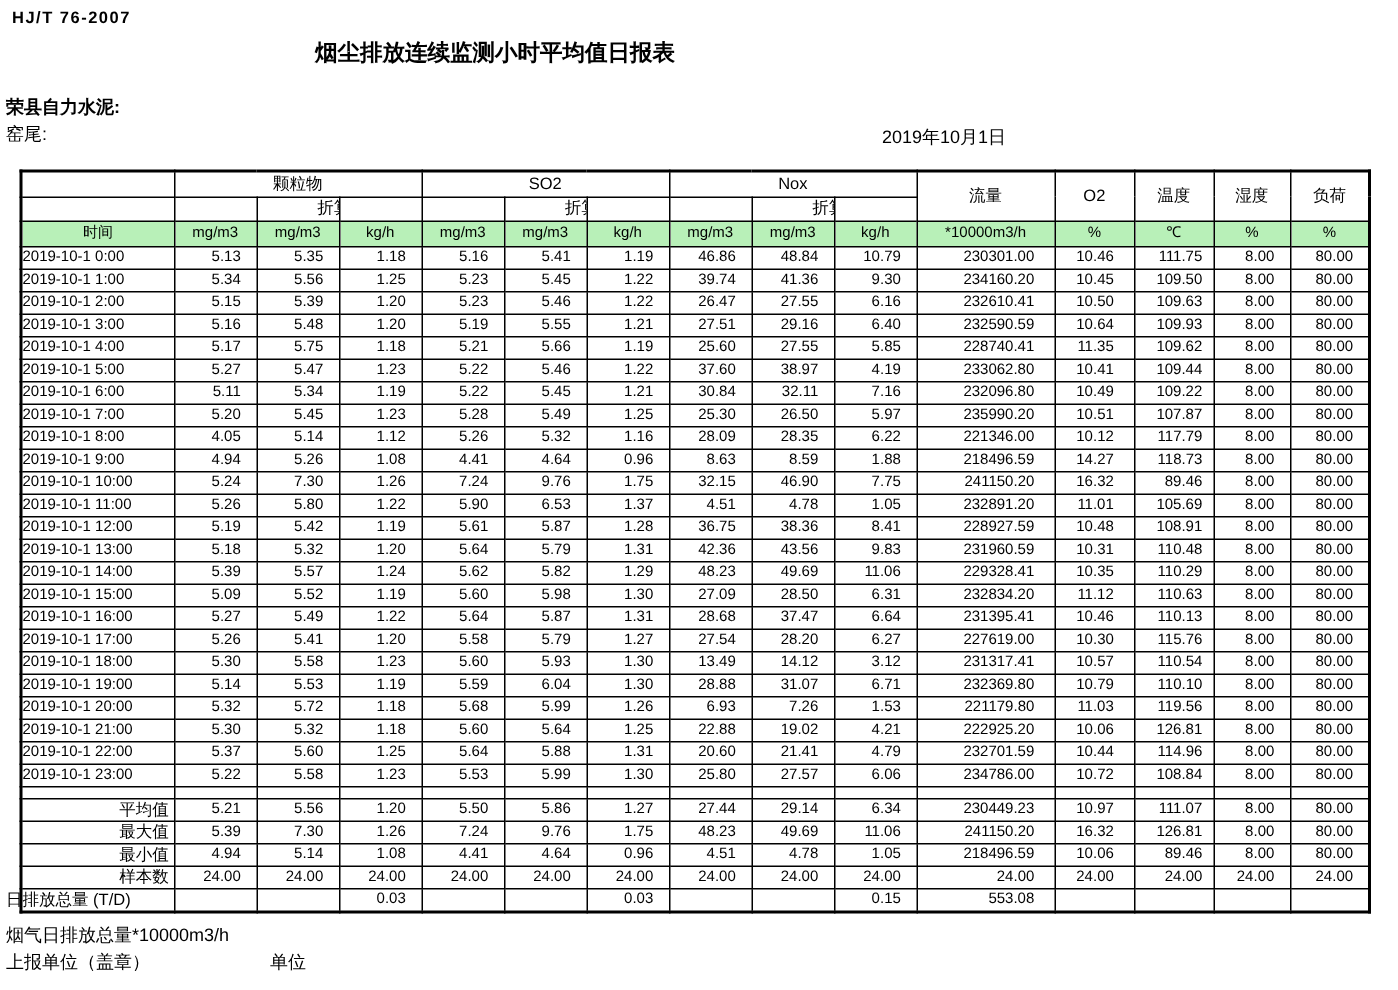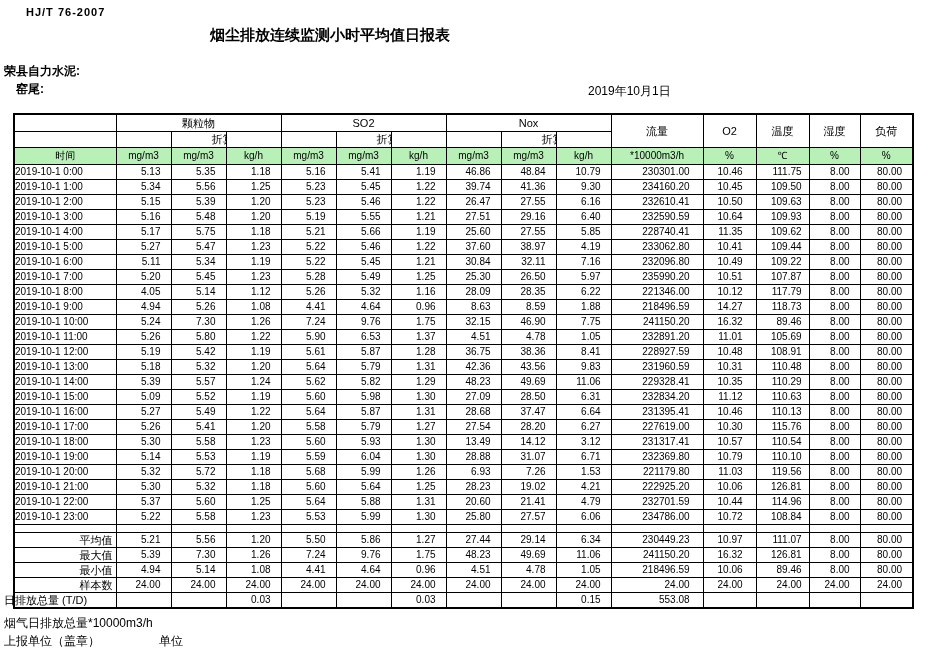--- a/index.html
+++ b/index.html
@@ -3,24 +3,24 @@
 <meta charset="utf-8">
 <style>
   :root { --green: #b8f0b8; }
   * { margin: 0; padding: 0; box-sizing: border-box; }
   html, body { background: #fff; }
   body {
     width: 932px; height: 660px; position: relative;
     font-family: "Liberation Sans", sans-serif;
     color: #000;
   }
-  .standard { position: absolute; left: 26px; top: 6px; font-weight: bold; font-size: 11px; letter-spacing: 1px; }
+  .standard { position: absolute; left: 8px; top: 6px; font-weight: bold; font-size: 11px; letter-spacing: 1px; }
   .title { position: absolute; left: 0; top: 26px; width: 660px; text-align: center; font-weight: bold; font-size: 15px; }
   .company { position: absolute; left: 4px; top: 63px; font-weight: bold; font-size: 12px; }
-  .loc { position: absolute; left: 4px; top: 81px; font-weight: bold; font-size: 12px; margin-left: 12px; }
+  .loc { position: absolute; left: 4px; top: 81px; font-weight: normal; font-size: 12px; }
   .date { position: absolute; left: 588px; top: 83px; font-size: 12px; }
 
   table.report {
     position: absolute; left: 13px; top: 113px;
     border-collapse: collapse; table-layout: fixed;
     width: 901px; font-size: 10px;
     border: 2px solid #000;
   }
   table.report td {
     border: 1px solid #000;
@@ -39,21 +39,21 @@
   tbody td:nth-child(12) { padding-right: 13px; }
   tbody td:nth-child(13) { padding-right: 7px; }
   tr.sep td { height: 8px; line-height: 7px; }
   tbody td.slabel { text-align: right; padding-right: 3px; font-size: 11px; }
   tbody td.slabel.outdent { text-align: left; overflow: visible; }
   tbody td.slabel.outdent span { display: inline-block; margin-left: -11px; white-space: nowrap; }
 
   .footnote  { position: absolute; left: 4px; top: 615px; font-size: 12px; }
   .sign-row  { position: absolute; left: 0; top: 633px; font-size: 12px; }
   .sign-row .report-unit { position: absolute; left: 4px; top: 0; white-space: nowrap; }
-  .sign-row .unit-word   { position: absolute; left: 159px; top: 0; white-space: nowrap; font-family: Liberation Serif, serif; }
+  .sign-row .unit-word   { position: absolute; left: 180px; top: 0; white-space: nowrap; font-family: Liberation Serif, serif; }
 </style>
 </head>
 <body>
 
 <div class="standard">HJ/T  76-2007</div>
 <div class="title">烟尘排放连续监测小时平均值日报表</div>
 <div class="company">荣县自力水泥:</div>
 <div class="loc">窑尾:</div>
 <div class="date">2019年10月1日</div>
 
@@ -476,21 +476,21 @@
         <td class="n">80.00</td>
       </tr>
       <tr>
         <td class="t">2019-10-1 21:00</td>
         <td class="n">5.30</td>
         <td class="n">5.32</td>
         <td class="n">1.18</td>
         <td class="n">5.60</td>
         <td class="n">5.64</td>
         <td class="n">1.25</td>
-        <td class="n">28.23</td>
+        <td class="n">22.88</td>
         <td class="n">19.02</td>
         <td class="n">4.21</td>
         <td class="n">222925.20</td>
         <td class="n">10.06</td>
         <td class="n">126.81</td>
         <td class="n">8.00</td>
         <td class="n">80.00</td>
       </tr>
       <tr>
         <td class="t">2019-10-1 22:00</td>

